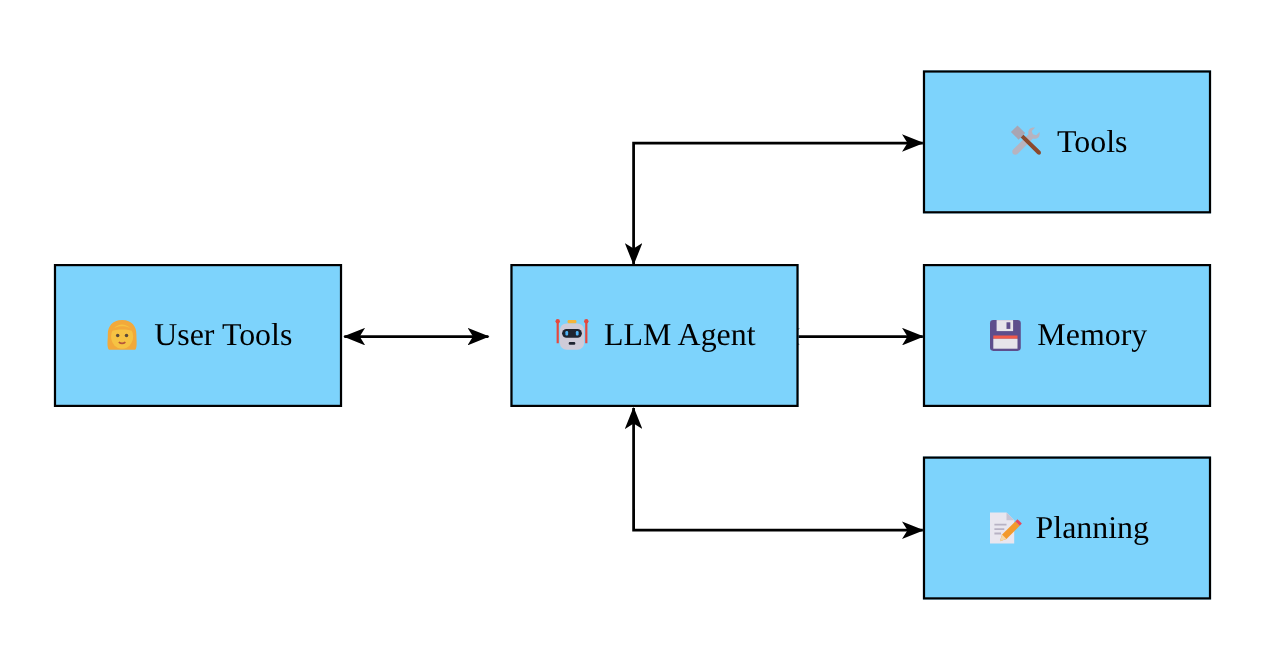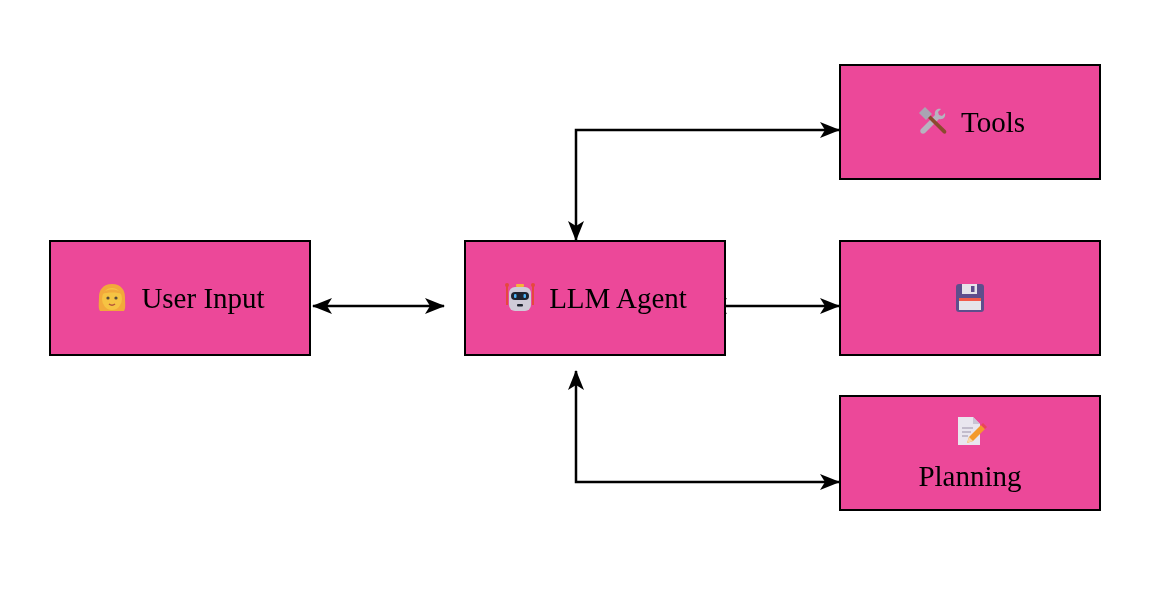--- a/index.html
+++ b/index.html
@@ -17,45 +17,45 @@
     #connectors {
       position: absolute;
       left: 0;
       top: 0;
       width: 1150px;
       height: 604px;
     }
     .node {
       position: absolute;
       width: 262px;
-      height: 116px;
+      height: 130px;
       box-sizing: border-box;
       border: 2px solid #000000;
-      background: #ec4899;
+      background: #7dd3fc;
       display: flex;
       align-items: center;
       justify-content: center;
       gap: 12px;
     }
     .node .label {
       font-size: 29px;
       color: #000000;
       white-space: nowrap;
     }
     .node .icon {
       width: 34px;
       height: 34px;
       display: inline-block;
       flex: 0 0 auto;
     }
     #node-user   { left: 49px;  top: 240px; }
     #node-agent  { left: 464px; top: 240px; }
     #node-tools  { left: 839px; top: 64px;  }
     #node-memory { left: 839px; top: 240px; }
-    #node-plan   { left: 839px; top: 395px; flex-direction: column; }
+    #node-plan   { left: 839px; top: 415px; }
   </style>
 </head>
 <body>
 
 <svg id="connectors" viewBox="0 0 1150 604">
   <defs>
     <marker id="arrow" viewBox="0 0 20 16" refX="19" refY="8" markerWidth="20" markerHeight="16" markerUnits="userSpaceOnUse" orient="auto-start-reverse">
       <path d="M0,0 L20,8 L0,16 L5,8 Z" fill="#000"></path>
     </marker>
   </defs>
@@ -73,21 +73,21 @@
   <span class="icon">
     <svg viewBox="0 0 34 34" width="34" height="34">
       <path d="M17 3 C8 3 4 9 4 16 C4 22 3 27 5 30 L29 30 C31 27 30 22 30 16 C30 9 26 3 17 3 Z" fill="#F2A93B"></path>
       <ellipse cx="17" cy="18" rx="10" ry="11" fill="#F6C343"></ellipse>
       <path d="M7 13 C10 7 24 7 27 13 C23 11 12 11 7 13 Z" fill="#F2A93B"></path>
       <circle cx="13" cy="17" r="1.6" fill="#5a4a3a"></circle>
       <circle cx="21" cy="17" r="1.6" fill="#5a4a3a"></circle>
       <path d="M14 23 Q17 25.5 20 23" stroke="#b5563a" stroke-width="1.5" fill="none"></path>
     </svg>
   </span>
-  <span class="label">User Input</span>
+  <span class="label">User Tools</span>
 </div>
 
 <div class="node" id="node-agent">
   <span class="icon">
     <svg viewBox="0 0 34 34" width="34" height="34">
       <rect x="13" y="3" width="8" height="3" rx="1" fill="#F4B43A"></rect>
       <line x1="4" y1="4" x2="4" y2="24" stroke="#E5483D" stroke-width="2"></line>
       <line x1="30" y1="4" x2="30" y2="24" stroke="#E5483D" stroke-width="2"></line>
       <circle cx="4" cy="4" r="2" fill="#E5483D"></circle>
       <circle cx="30" cy="4" r="2" fill="#E5483D"></circle>
@@ -118,20 +118,21 @@
 <div class="node" id="node-memory">
   <span class="icon">
     <svg viewBox="0 0 34 34" width="34" height="34">
       <rect x="3" y="3" width="28" height="28" rx="3" fill="#5E4E8C"></rect>
       <rect x="9" y="3" width="15" height="10" fill="#E6E4EA"></rect>
       <rect x="18" y="5" width="3.5" height="6" fill="#5E4E8C"></rect>
       <rect x="6" y="17" width="22" height="3" fill="#F25A4A"></rect>
       <rect x="6" y="20" width="22" height="9" fill="#E6E4EA"></rect>
     </svg>
   </span>
+  <span class="label">Memory</span>
 </div>
 
 <div class="node" id="node-plan">
   <span class="icon">
     <svg viewBox="0 0 34 34" width="34" height="34">
       <path d="M5 3 L20 3 L27 10 L27 31 L5 31 Z" fill="#E9E6EF"></path>
       <path d="M20 3 L20 10 L27 10 Z" fill="#C9C4D4"></path>
       <line x1="9" y1="14" x2="20" y2="14" stroke="#B8B2C4" stroke-width="1.6"></line>
       <line x1="9" y1="18" x2="18" y2="18" stroke="#B8B2C4" stroke-width="1.6"></line>
       <line x1="9" y1="22" x2="15" y2="22" stroke="#B8B2C4" stroke-width="1.6"></line>

